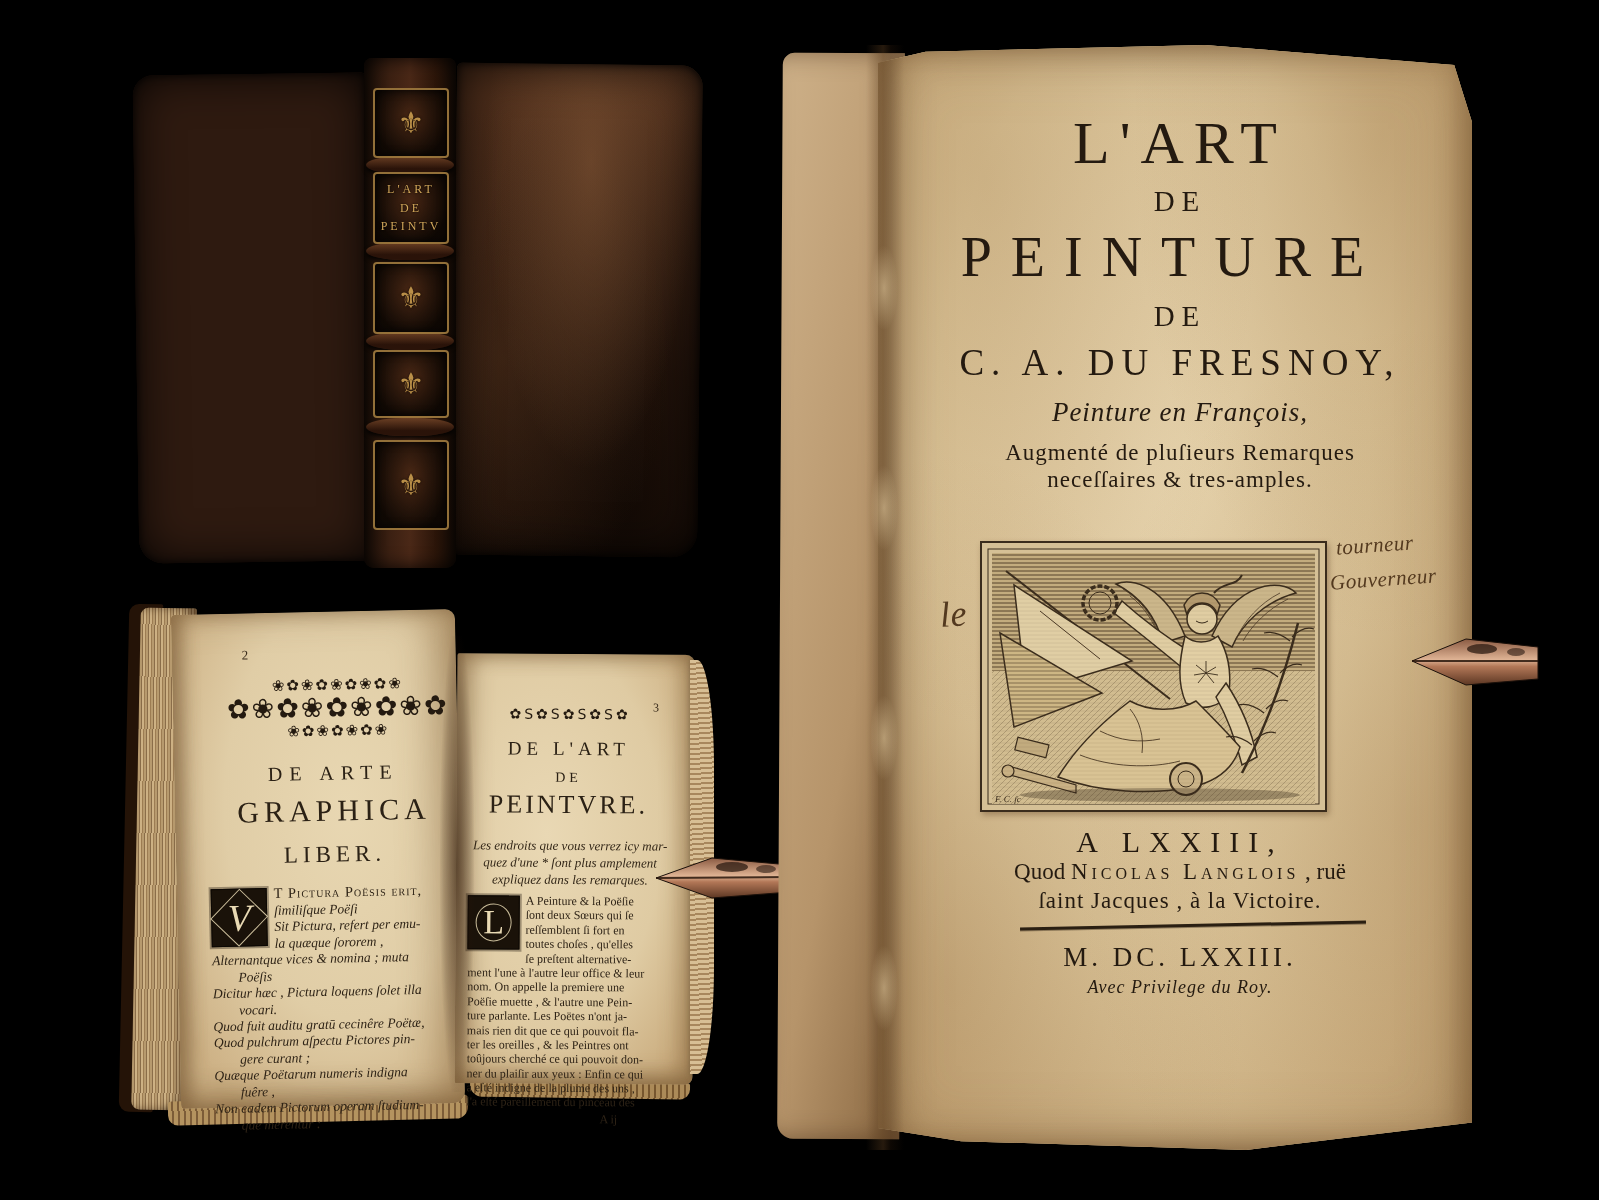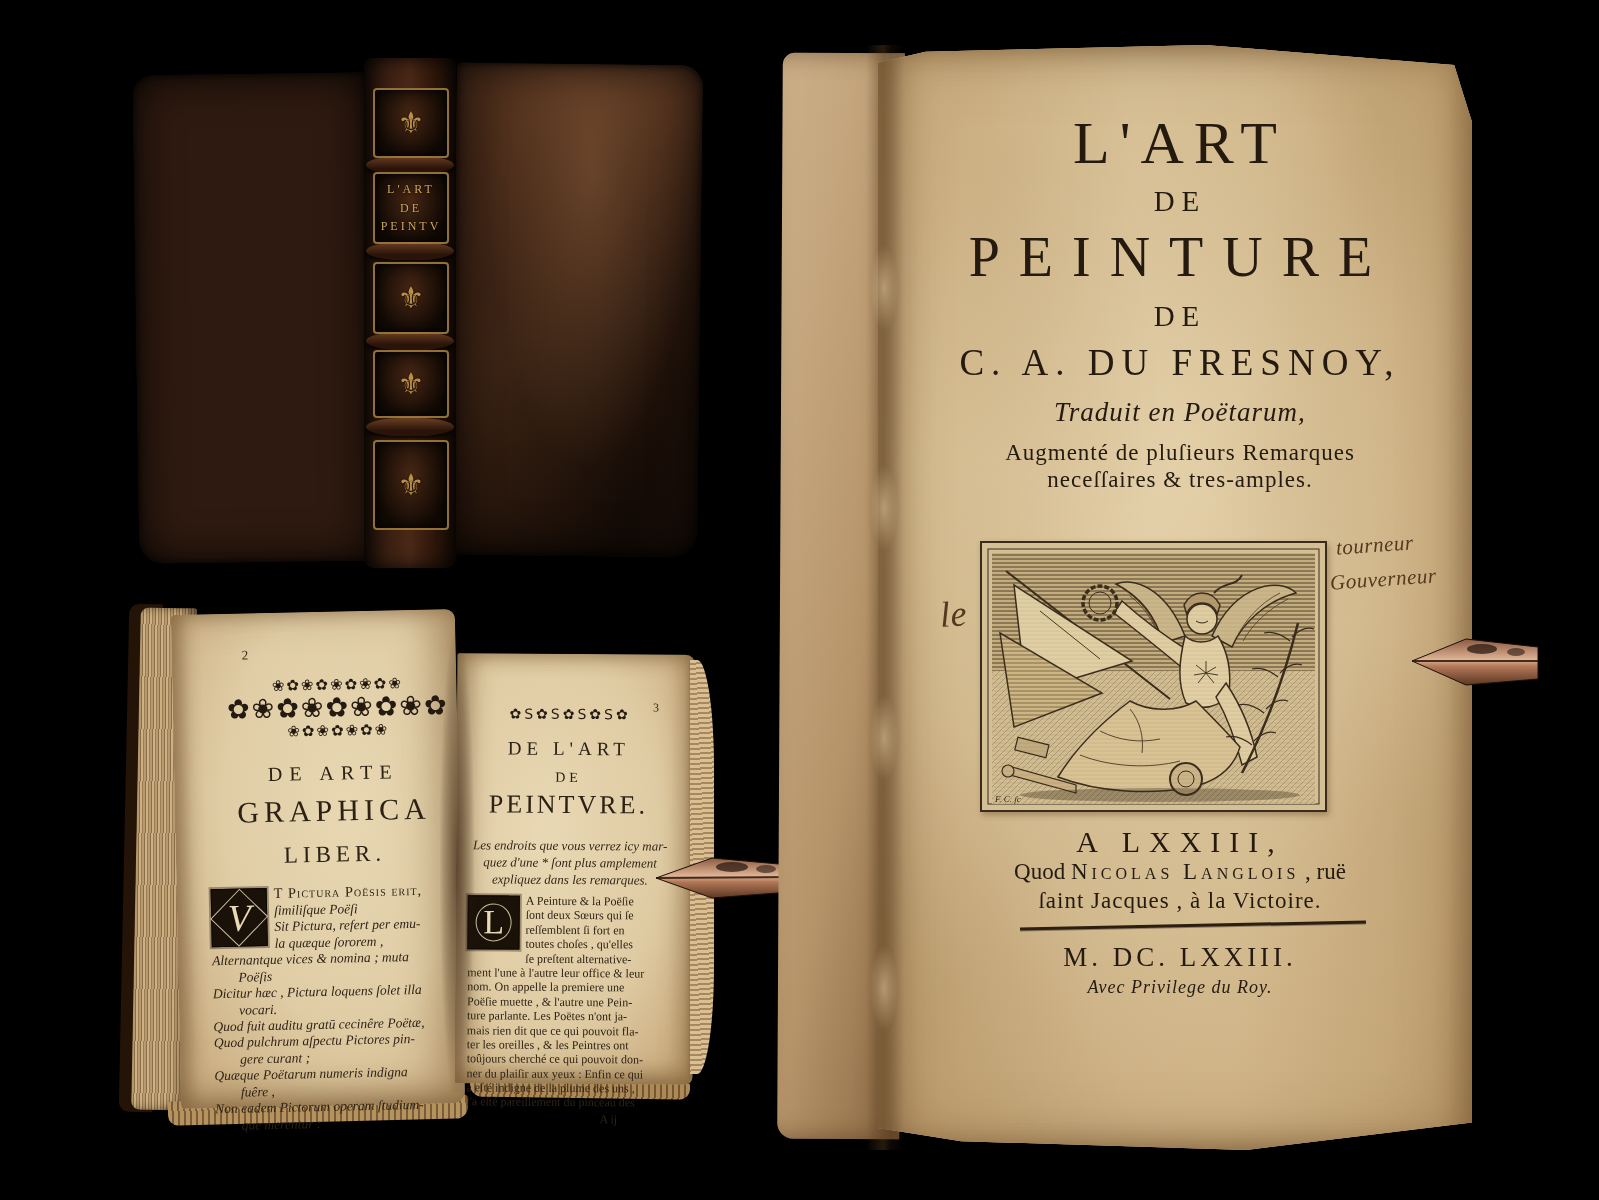--- a/index.html
+++ b/index.html
@@ -259,24 +259,24 @@
     <div class="abs fly"></div>
     <div class="abs tp"></div>
     <div class="abs seam"></div>
     <div class="cord" style="top:200px"></div>
     <div class="cord" style="top:420px"></div>
     <div class="cord" style="top:650px"></div>
     <div class="cord" style="top:900px"></div>
 
     <div class="abs tpText t-big" style="left:120px;top:64px;width:560px">L'ART</div>
     <div class="abs tpText t-de" style="left:120px;top:140px;width:560px">DE</div>
-    <div class="abs tpText t-big2" style="left:120px;top:180px;width:560px">PEINTURE</div>
+    <div class="abs tpText t-big2" style="left:112px;top:180px;width:560px">PEINTURE</div>
     <div class="abs tpText t-de" style="left:120px;top:255px;width:560px">DE</div>
     <div class="abs tpText t-auth" style="left:120px;top:296px;width:560px">C. A. DU FRESNOY,</div>
-    <div class="abs tpText t-it" style="left:120px;top:352px;width:560px">Traduit en Poëtarum,</div>
+    <div class="abs tpText t-it" style="left:120px;top:352px;width:560px">Peinture en François,</div>
     <div class="abs tpText t-sub" style="left:120px;top:422px;width:560px">neceſſaires &amp; tres-amples.</div>
     <div class="abs tpText t-sub" style="left:120px;top:395px;width:560px">Augmenté de pluſieurs Remarques</div>
 
     <div class="abs hand hand-le" style="left:160px;top:548px">le</div>
     <div class="abs hand hand-sm" style="left:556px;top:488px">tourneur</div>
     <div class="abs hand hand-sm" style="left:550px;top:522px">Gouverneur</div>
 
     <svg class="abs engr" style="left:200px;top:496px" width="347" height="271" viewBox="0 0 347 271">
       <defs>
         <pattern id="hh" width="4" height="4" patternUnits="userSpaceOnUse">

